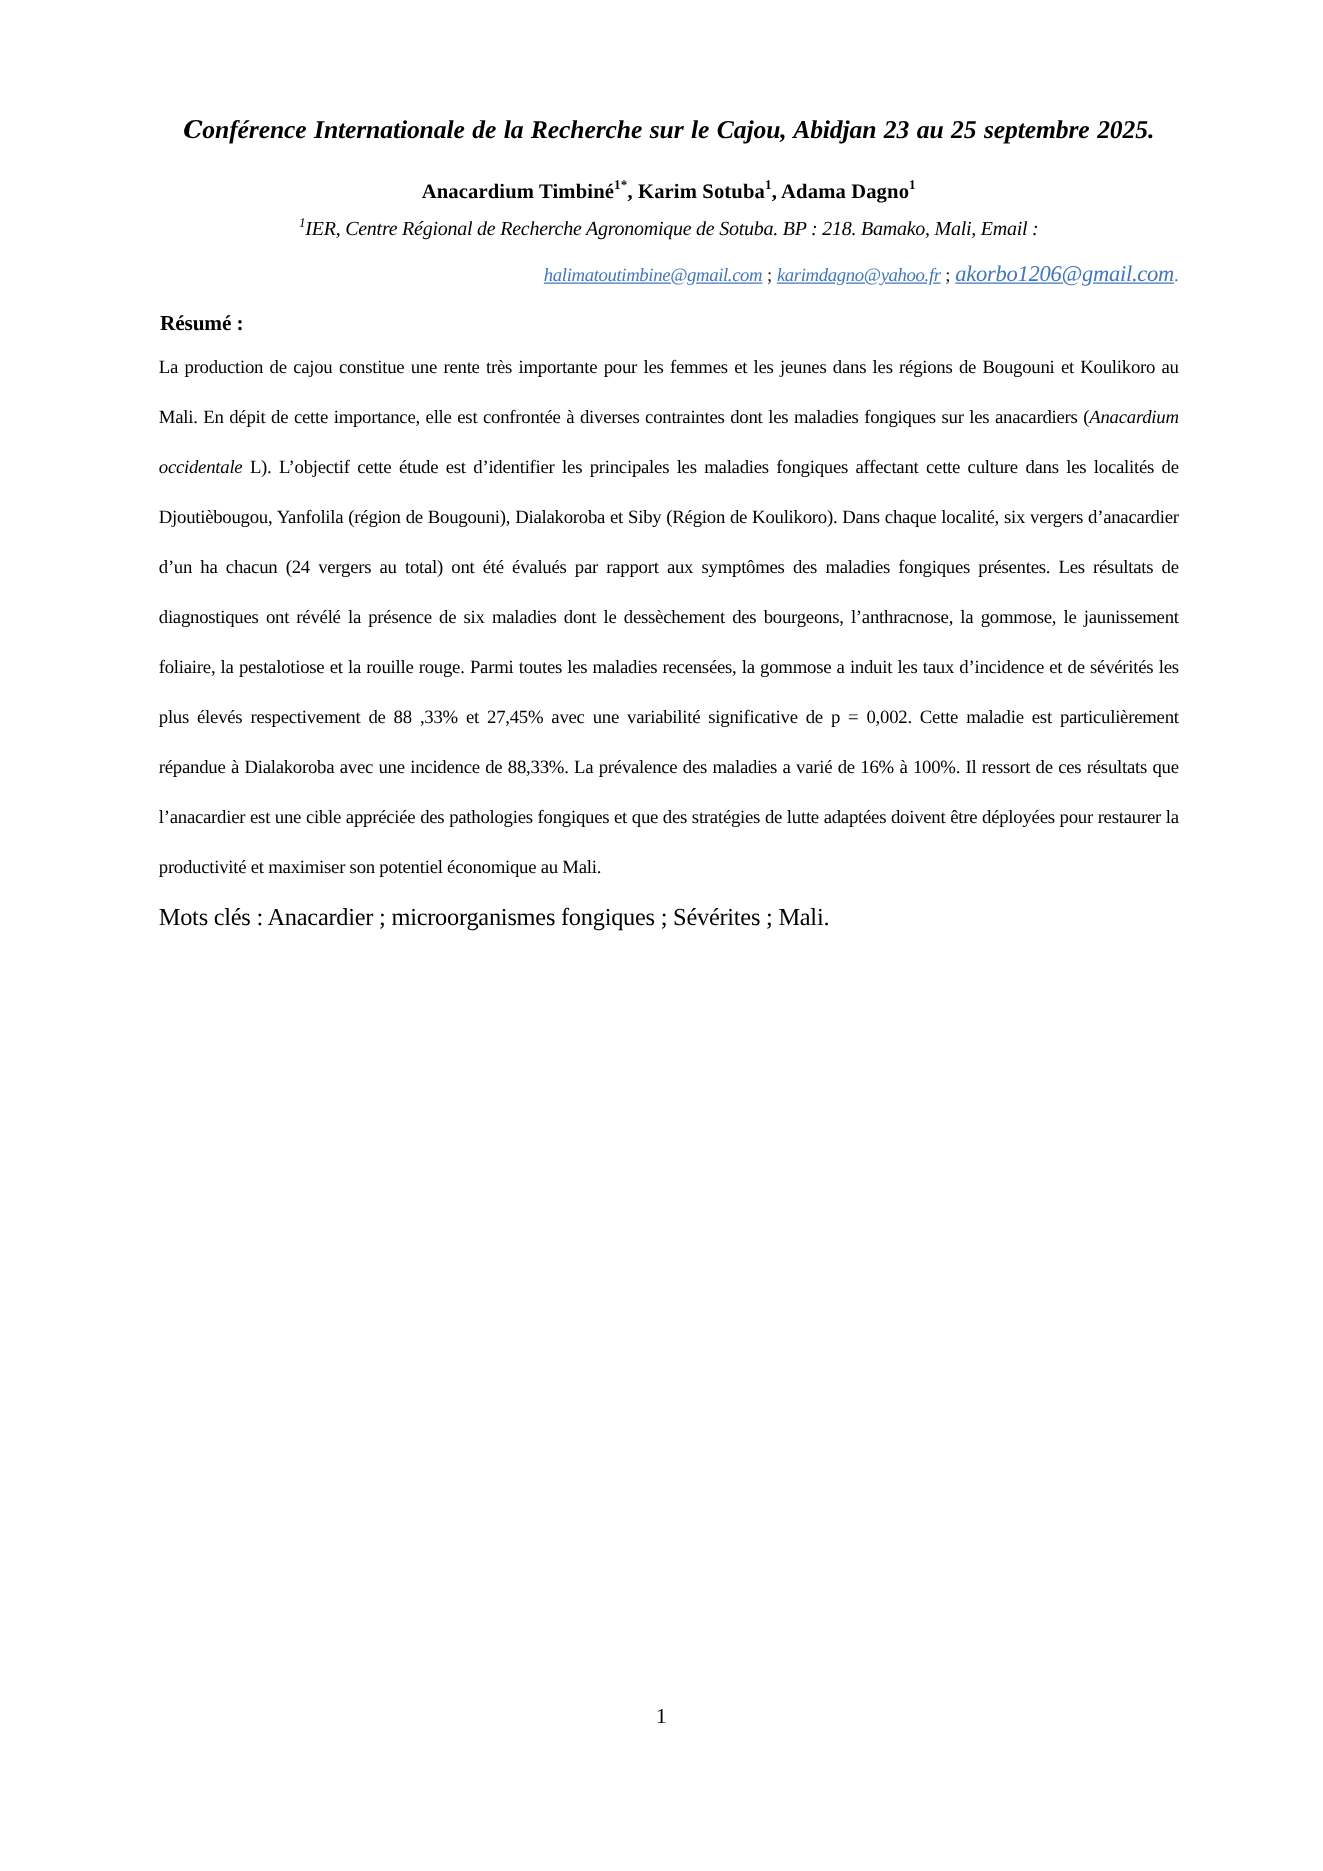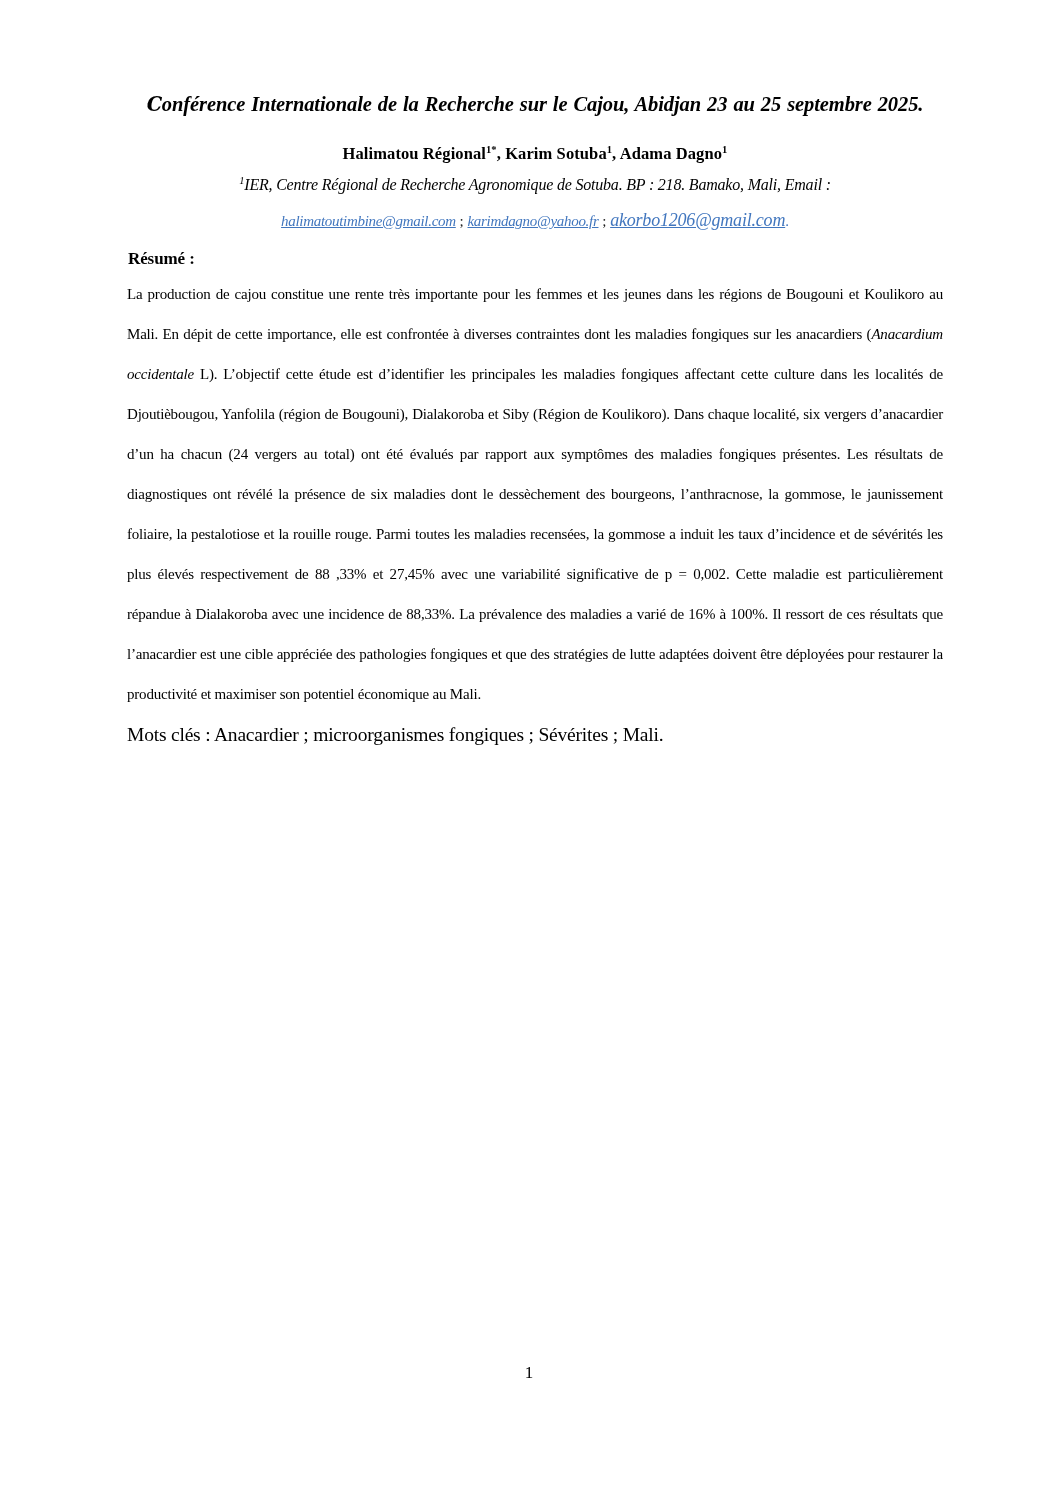--- a/index.html
+++ b/index.html
@@ -79,21 +79,21 @@
     font-size: 16px;
     line-height: 24px;
     margin: 0;
     padding-top: 6px;
     letter-spacing: -0.2px;
   }
   .affiliation sup { font-size: 10.5px; vertical-align: super; line-height: 0; }
 
   
   .emails {
-    text-align: center;
+    text-align: right;
     font-size: 16px;
     line-height: 26px;
     margin: 0;
     padding-top: 10px;
   }
   .email-link {
     color: #4176BE;
     text-decoration: underline;
     font-style: italic;
     font-size: 15px;
@@ -152,21 +152,21 @@
 <div class="page">
 
   <div class="content">
 
     <h1 class="conf-header">
       <span class="lead">C</span><span>onférence Internationale de la Recherche sur le Cajou, Abidjan 23 au 25</span>
       <span>septembre 2025.</span>
     </h1>
 
 
-    <p class="authors"><span>Halimatou Régional</span><sup>1*</sup><span>, Karim Sotuba</span><sup>1</sup><span>, Adama Dagno</span><sup>1</sup></p>
+    <p class="authors"><span>Anacardium Timbiné</span><sup>1*</sup><span>, Karim Sotuba</span><sup>1</sup><span>, Adama Dagno</span><sup>1</sup></p>
 
     <p class="affiliation"><sup>1</sup><span>IER, Centre Régional de Recherche Agronomique de Sotuba. BP : 218. Bamako, Mali, Email :</span></p>
 
     <p class="emails"><a class="email-link" href="#">halimatoutimbine@gmail.com</a><span class="sep"> ; </span><a class="email-link" href="#">karimdagno@yahoo.fr</a><span class="sep"> ; </span><a class="email-link big" href="#">akorbo1206@gmail.com</a><span class="tail">.</span></p>
 
     <p class="section-label">Résumé :</p>
 
     <p class="abstract"><span>La production de cajou constitue une rente très importante pour les femmes et les jeunes dans les régions de Bougouni et Koulikoro au Mali. En dépit de cette importance, elle est confrontée à diverses contraintes dont les maladies fongiques sur les anacardiers (</span><i>Anacardium occidentale</i><span> L). L’objectif cette étude est d’identifier les principales les maladies fongiques affectant cette culture dans les localités de Djoutièbougou, Yanfolila (région de Bougouni), Dialakoroba et Siby (Région de Koulikoro). Dans chaque localité, six vergers d’anacardier d’un ha chacun (24 vergers au total) ont été évalués par rapport aux symptômes des maladies fongiques présentes. Les résultats de diagnostiques ont révélé la présence de six maladies dont le dessèchement des bourgeons, l’anthracnose, la gommose, le jaunissement foliaire, la pestalotiose et la rouille rouge. Parmi toutes les maladies recensées, la gommose a induit les taux d’incidence et de sévérités les plus élevés respectivement de 88 ,33% et 27,45% avec une variabilité significative de p = 0,002. Cette maladie est particulièrement répandue à Dialakoroba avec une incidence de 88,33%. La prévalence des maladies a varié de 16% à 100%. Il ressort de ces résultats que l’anacardier est une cible appréciée des pathologies fongiques et que des stratégies de lutte adaptées doivent être déployées pour restaurer la productivité et maximiser son potentiel économique au Mali.</span></p>
 
     <p class="keywords"><span class="kw-label">Mots clés : </span><span>Anacardier ; microorganismes fongiques ; Sévérites ; Mali.</span></p>

